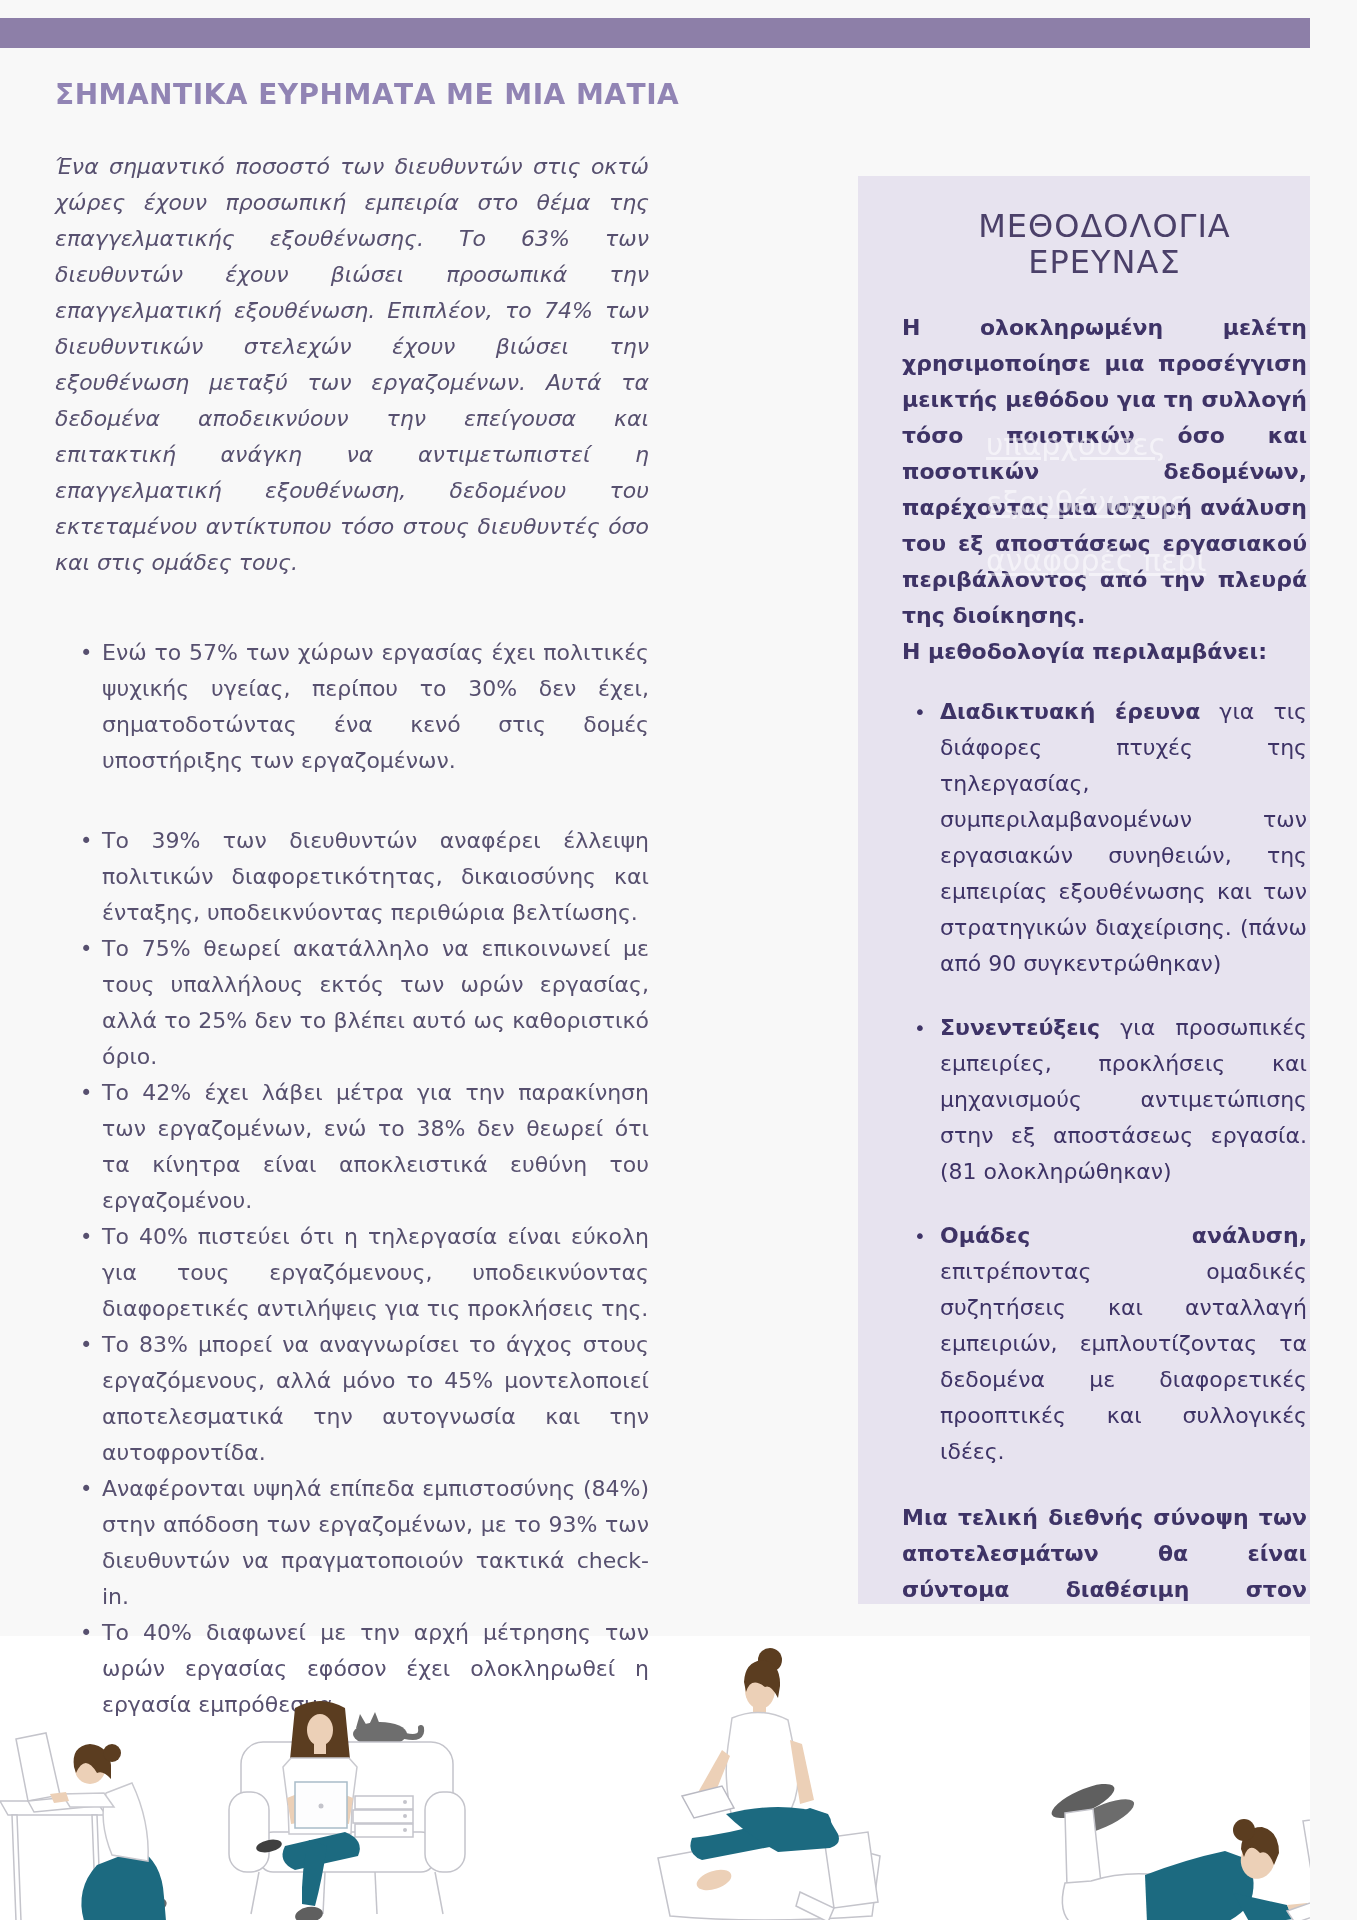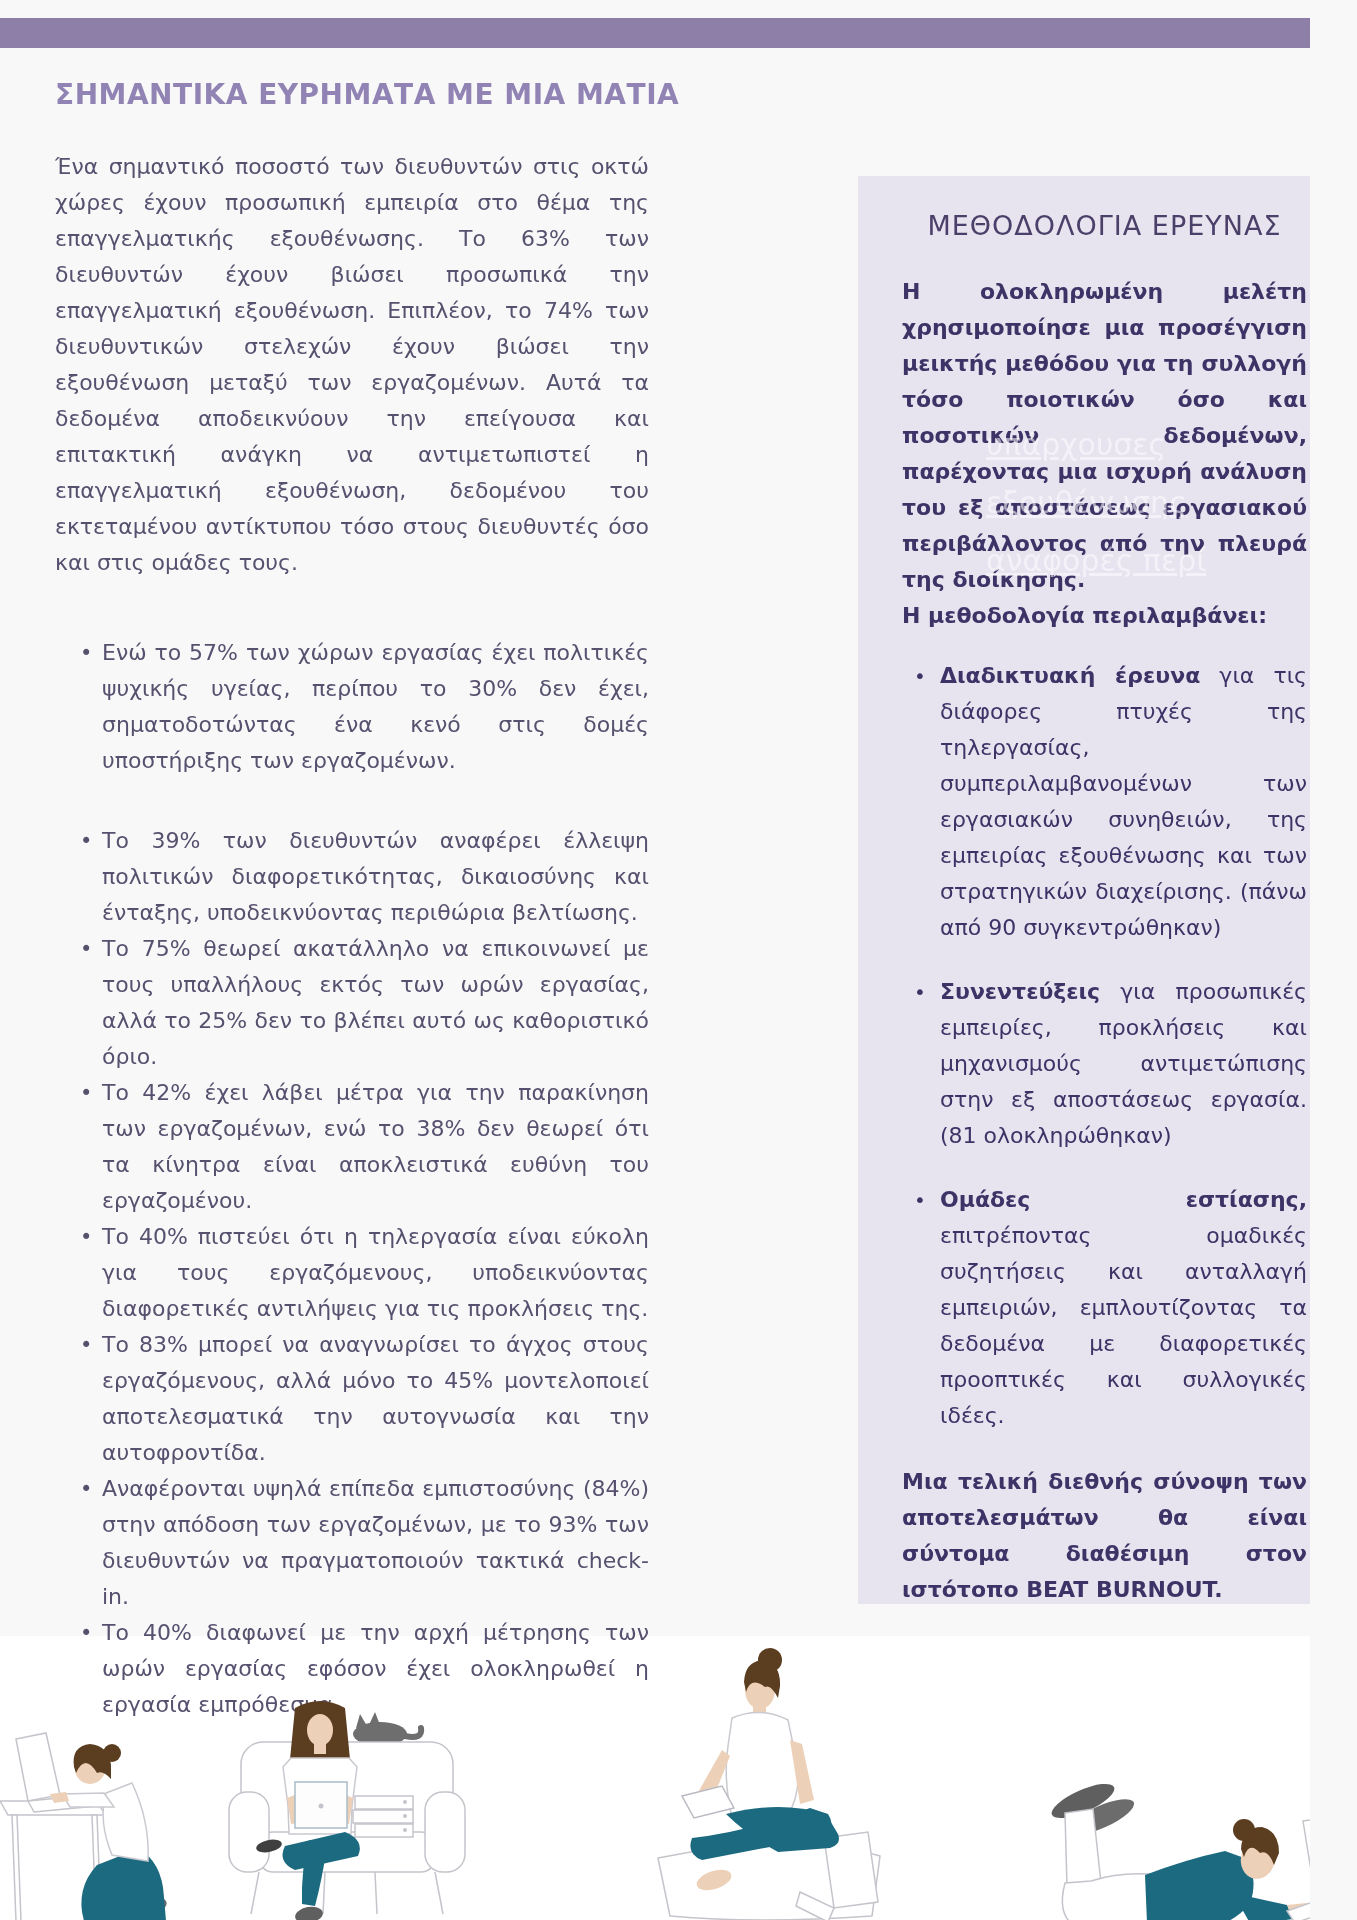--- a/index.html
+++ b/index.html
@@ -14,34 +14,34 @@
 
   .page-title {
     position:absolute; left:55px; top:60px; margin:0;
     font-size:28px; font-weight:bold; color:#9184b4; letter-spacing:.5px;
   }
 
   .maincol {
     position:absolute; left:55px; top:131px; width:594px;
     color:#57506f; font-size:22px; line-height:36px; text-align:justify;
   }
-  .maincol p.intro { margin:0 0 54px 0; }
+  .maincol p.intro { margin:0 0 54px 0;font-style:italic; }
   ul.findings { list-style:none; margin:0; padding:0 0 0 23px; }
   ul.findings li { position:relative; padding-left:24px; }
   ul.findings li::before { content:"\2022"; position:absolute; left:2px; top:0; font-size:21px; }
   ul.findings.group2 { margin-top:44px; }
 
   .sidebar {
     position:absolute; left:858px; top:158px; width:497px; height:1428px;
     background:#e7e3ef; box-sizing:border-box; padding:32px 48px 0 44px;
     color:#3e3366; font-size:22px; line-height:36px; overflow:hidden;
   }
   .sidebar h2 {
     margin:0 0 30px 0; text-align:center; font-weight:normal;
-    font-size:27px; letter-spacing:1px; color:#4b4069;
+    font-size:32px; letter-spacing:1px; color:#4b4069;
   }
   .sidebar p { margin:0; text-align:justify;font-weight:bold; }
   ul.method { list-style:none; margin:24px 0 0 12px; padding:0; text-align:justify; }
   ul.method li { position:relative; padding-left:26px; margin-bottom:28px; }
   ul.method li::before { content:"\2022"; position:absolute; left:0; top:0; font-size:20px; }
   ul.method .lead { font-weight:bold; }
   .closing { margin-top:30px !important; }
   .watermark {
     position:absolute; left:128px; top:240px; pointer-events:none;
     color:rgba(255,255,255,.55); font-size:30px; line-height:58px;
@@ -86,21 +86,21 @@
     <p>Η ολοκληρωμένη μελέτη χρησιμοποίησε μια προσέγγιση μεικτής μεθόδου για τη συλλογή τόσο ποιοτικών όσο και ποσοτικών δεδομένων, παρέχοντας μια ισχυρή ανάλυση του εξ αποστάσεως εργασιακού περιβάλλοντος από την πλευρά της διοίκησης.</p>
     <p>Η μεθοδολογία περιλαμβάνει:</p>
     <ul class="method">
       <li>
         <span class="lead">Διαδικτυακή έρευνα</span><span> για τις διάφορες πτυχές της τηλεργασίας, συμπεριλαμβανομένων των εργασιακών συνηθειών, της εμπειρίας εξουθένωσης και των στρατηγικών διαχείρισης. (πάνω από 90 συγκεντρώθηκαν)</span>
       </li>
       <li>
         <span class="lead">Συνεντεύξεις</span><span> για προσωπικές εμπειρίες, προκλήσεις και μηχανισμούς αντιμετώπισης στην εξ αποστάσεως εργασία. (81 ολοκληρώθηκαν)</span>
       </li>
       <li>
-        <span class="lead">Ομάδες εστίασης,</span><span> επιτρέποντας ομαδικές συζητήσεις και ανταλλαγή εμπειριών, εμπλουτίζοντας τα δεδομένα με διαφορετικές προοπτικές και συλλογικές ιδέες.</span>
+        <span class="lead">Ομάδες ανάλυση,</span><span> επιτρέποντας ομαδικές συζητήσεις και ανταλλαγή εμπειριών, εμπλουτίζοντας τα δεδομένα με διαφορετικές προοπτικές και συλλογικές ιδέες.</span>
       </li>
     </ul>
     <p class="closing">Μια τελική διεθνής σύνοψη των αποτελεσμάτων θα είναι σύντομα διαθέσιμη στον ιστότοπο BEAT BURNOUT.</p>
   </aside>
 
   <svg class="illus" style="left:0;top:1675px" width="235" height="240" viewBox="0 0 235 240">
     <g stroke="#c4c4cb" stroke-width="1.5" fill="#ffffff">
       <polygon points="0,108 96,108 106,122 8,122"></polygon>
       <polygon points="12,122 17,122 21,228 16,228"></polygon>
       <polygon points="92,122 97,122 101,228 96,228"></polygon>

